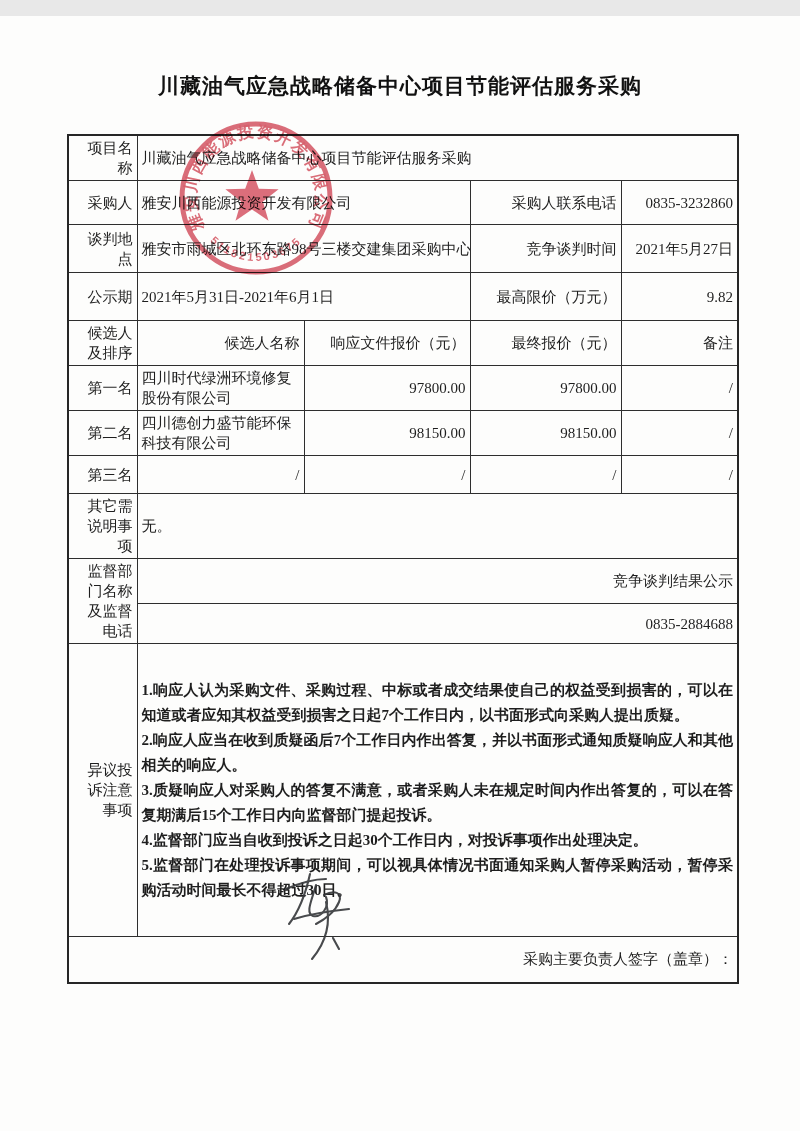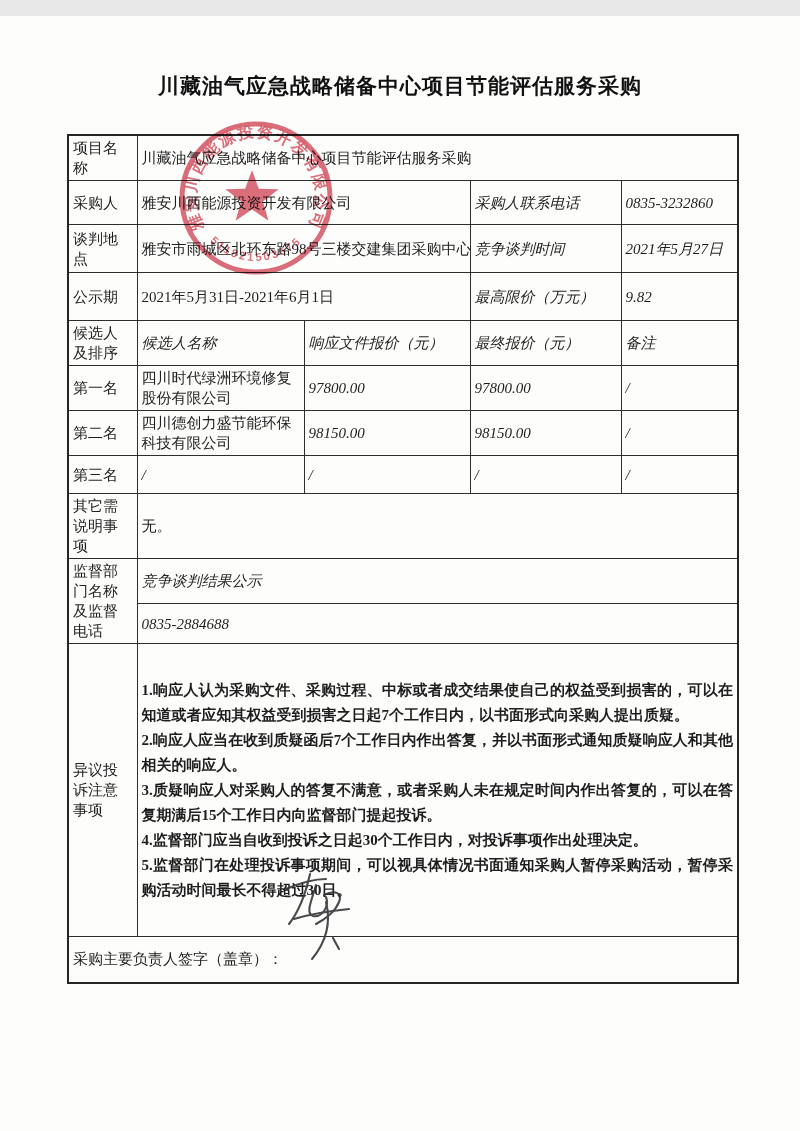--- a/index.html
+++ b/index.html
@@ -26,27 +26,27 @@
     font-size:15px;color:#1e1e1e;
   }
   table.doc td{
     border:1.6px solid #2e2e2e;
     vertical-align:middle;
     padding:2px 4px;
     line-height:20px;
     overflow:hidden;
   }
   table.doc{border:2.2px solid #262626;}
-  td.lab{padding:2px 3px;text-align:left;}
+  td.lab{padding:2px 3px;text-align:right;}
   td.val{padding-left:7px;text-align:left;}
-  td.ctr{text-align:left;font-style:italic;}
+  td.ctr{text-align:right;}
   .nowrap{white-space:nowrap;}
   td.objection-body{padding:6px 10px;}
   td.objection-body p{margin:0;line-height:25px;text-align:justify;font-weight:bold;}
-  .sig-cell{padding-left:8px;}
+  .sig-cell{padding-left:8px;text-align:right;}
   .stamp-svg{position:absolute;left:169px;top:94px;pointer-events:none;mix-blend-mode:multiply;opacity:.88;}
   .sign-svg{position:absolute;left:276px;top:850px;pointer-events:none;}
 </style>
 </head>
 <body>
 
 <div class="page">
 
   <div class="title-block">
     <div>川藏油气应急战略储备中心项目节能评估服务采购</div>

